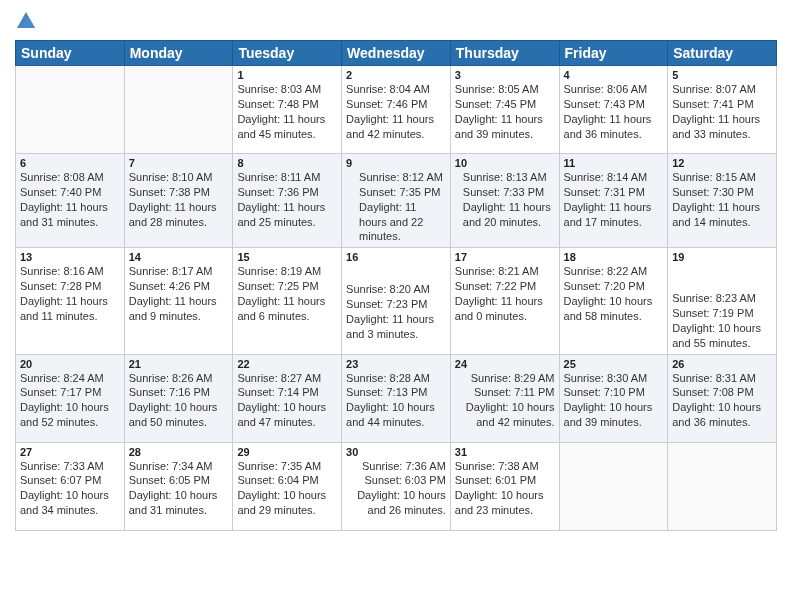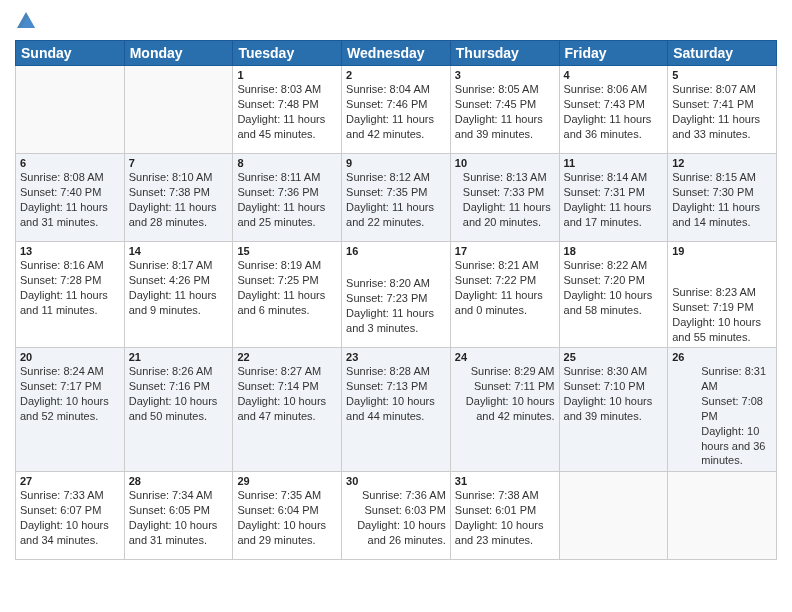--- a/index.html
+++ b/index.html
@@ -174,21 +174,21 @@
 Daylight: 11 hours and 28 minutes.</div>
           </td>
           <td>
             <span class="day-num">8</span>
             <div class="day-detail" style="white-space: pre-line;">Sunrise: 8:11 AM
 Sunset: 7:36 PM
 Daylight: 11 hours and 25 minutes.</div>
           </td>
           <td>
             <span class="day-num">9</span>
-            <div class="day-detail" style="white-space: pre-line;">Sunrise: 8:12 AM
+            <div class="day-detail" style="white-space: pre-line; margin-left: 13px;">Sunrise: 8:12 AM
 Sunset: 7:35 PM
 Daylight: 11 hours and 22 minutes.</div>
           </td>
           <td>
             <span class="day-num">10</span>
             <div class="day-detail" style="white-space: pre-line; margin-left: 8px;">Sunrise: 8:13 AM
 Sunset: 7:33 PM
 Daylight: 11 hours and 20 minutes.</div>
           </td>
           <td>
@@ -280,21 +280,21 @@
 Daylight: 10 hours and 42 minutes.</div>
           </td>
           <td>
             <span class="day-num">25</span>
             <div class="day-detail" style="white-space: pre-line;">Sunrise: 8:30 AM
 Sunset: 7:10 PM
 Daylight: 10 hours and 39 minutes.</div>
           </td>
           <td>
             <span class="day-num">26</span>
-            <div class="day-detail" style="white-space: pre-line; margin-left: 29px;">Sunrise: 8:31 AM
+            <div class="day-detail" style="white-space: pre-line;">Sunrise: 8:31 AM
 Sunset: 7:08 PM
 Daylight: 10 hours and 36 minutes.</div>
           </td>
         </tr>
         <tr>
           <td>
             <span class="day-num">27</span>
             <div class="day-detail" style="white-space: pre-line;">Sunrise: 7:33 AM
 Sunset: 6:07 PM
 Daylight: 10 hours and 34 minutes.</div>

